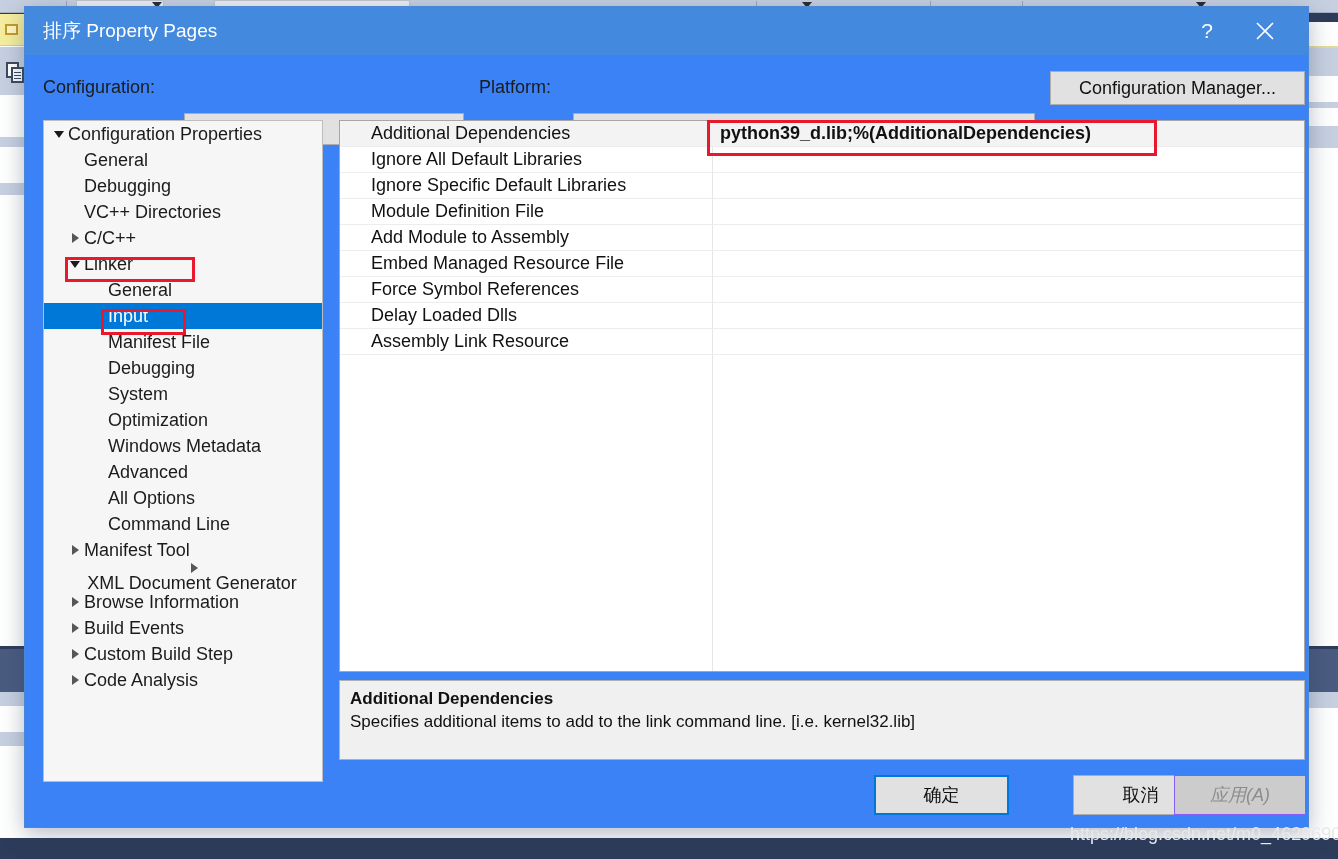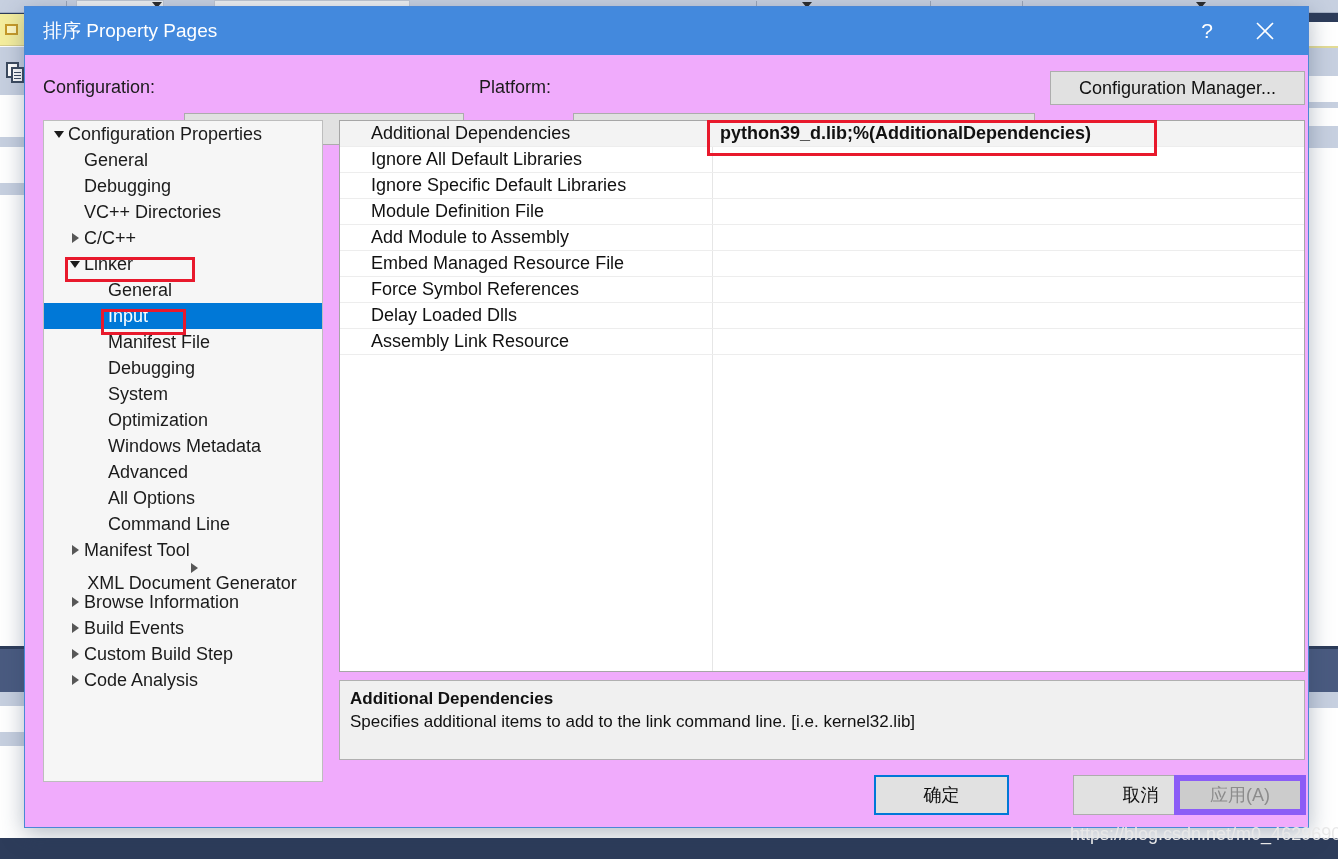--- a/index.html
+++ b/index.html
@@ -72,21 +72,21 @@
   .bg-rowfaint { position: absolute; left: 0; background: #c7d0e0; }
   .bg-yellow-underline {
     position: absolute; background: #e3dc96; height: 2px;
   }
 
   
   .dialog {
     position: absolute;
     left: 24px; top: 6px;
     width: 1285px; height: 822px;
-    background: #f0abfc;
+    background: #3b82f6;
     border: 1px solid #4a87d6;
     box-shadow: 0 6px 22px rgba(40,60,90,0.35);
   }
   .titlebar {
     position: absolute; left: 0; top: 0; right: 0; height: 48px;
     background: #4389dd;
   }
   .title-text {
     position: absolute; left: 18px; top: 11px;
     font-size: 19px; color: #ffffff;
@@ -207,21 +207,21 @@
   }
 
   
   .btn-ok {
     left: 849px; top: 768px; width: 135px; height: 40px;
     border: 2px solid #0078d7; background: #e1e1e1;
   }
   .btn-cancel { left: 1048px; top: 768px; width: 135px; height: 40px; }
   .btn-apply {
     left: 1149px; top: 768px; width: 132px; height: 40px;
-    background: #cccccc; border: 6px solid #8b5cf6; color: #8c8c8c;
+    background: #cccccc; border: 1px solid #8b5cf6; color: #8c8c8c; font-style: italic;
   }
 
   
   .watermark {
     position: absolute; left: 1070px; top: 824px;
     font-size: 18px; color: #e8e8e8;
     white-space: nowrap;
     font-family: "Liberation Sans", "DejaVu Sans", sans-serif;
   }
 </style>

